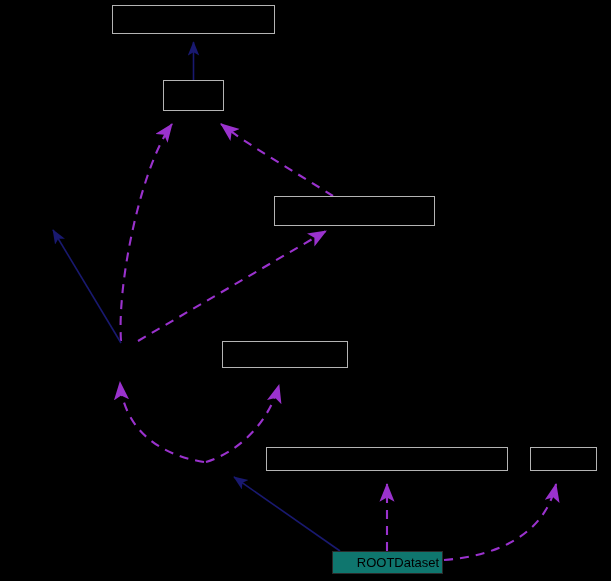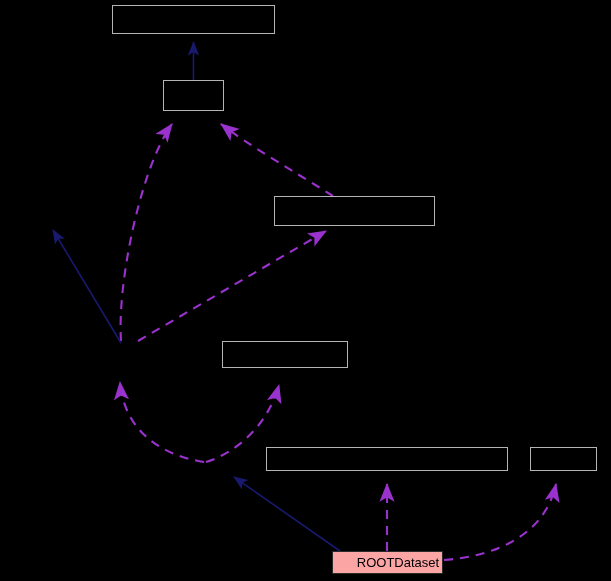--- a/index.html
+++ b/index.html
@@ -36,21 +36,21 @@
     line-height: 1;
     white-space: nowrap;
     overflow: hidden;
   }
   .node.empty-node {
     background: #000000;
     border: 1px solid #b4b4b4;
     color: #000000;
   }
   .node.current-node {
-    background: #fca5a5;
+    background: #0f766e;
     border: 1px solid #2a2a2a;
     color: #000000;
     padding-left: 21px;
   }
 </style>
 </head>
 <body>
 
 <div id="diagram-root">
 

